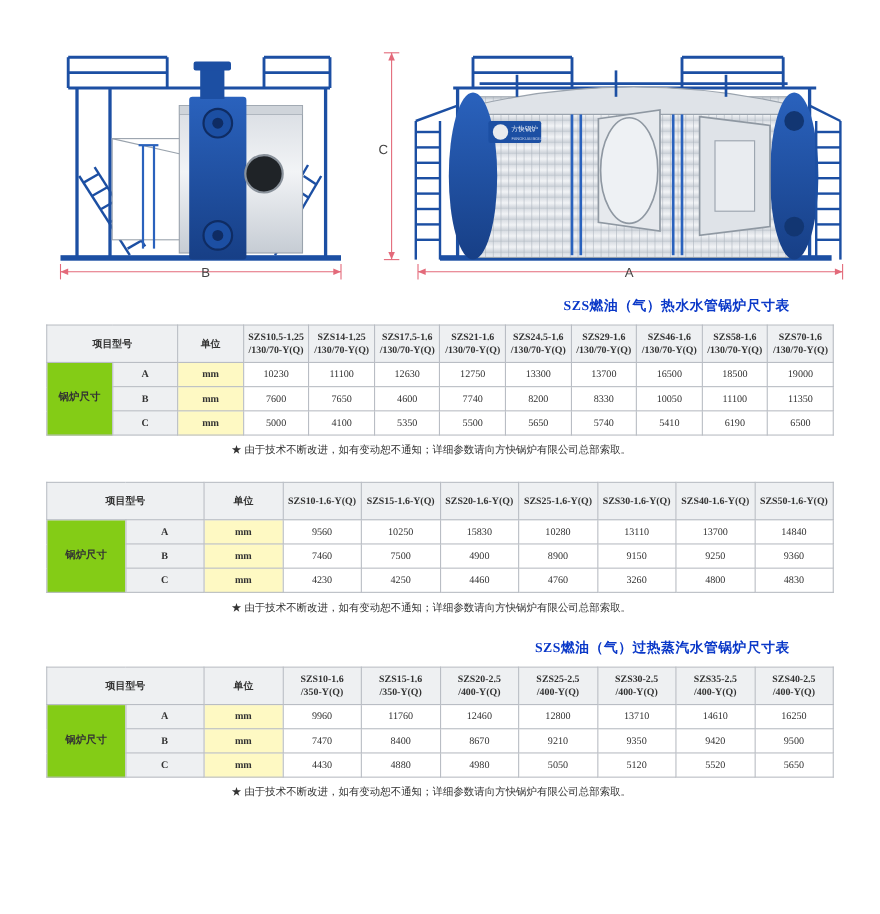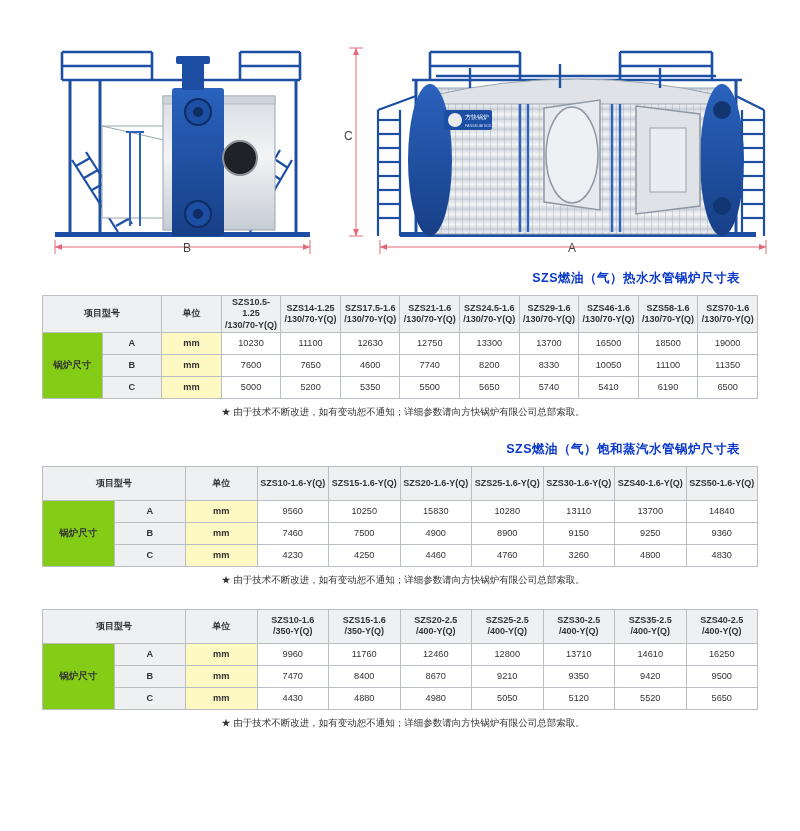--- a/index.html
+++ b/index.html
@@ -11,21 +11,22 @@
     color: #222;
     overflow: hidden;
     position: relative;
   }
   .diagram-area {
     width: 800px;
     height: 270px;
     position: relative;
   }
   .tables-wrap {
-    padding: 0 42px 0 42px;
+    padding: 0 64px 0 42px;
+    font-family: Liberation Serif, serif;
   }
   .tbl-title {
     text-align: right;
     color: #0a38c8;
     font-weight: bold;
     font-size: 12.5px;
     letter-spacing: .5px;
     padding-right: 18px;
     margin-bottom: 8px;
   }
@@ -333,36 +334,35 @@
           <td>8200</td>
           <td>8330</td>
           <td>10050</td>
           <td>11100</td>
           <td>11350</td>
         </tr>
         <tr>
           <td class="dim">C</td>
           <td class="unit">mm</td>
           <td>5000</td>
-          <td>5200</td>
+          <td>4100</td>
           <td>5350</td>
           <td>5500</td>
           <td>5650</td>
           <td>5740</td>
           <td>5410</td>
           <td>6190</td>
           <td>6500</td>
         </tr>
       </tbody>
     </table>
     <div class="note">★ 由于技术不断改进，如有变动恕不通知；详细参数请向方快锅炉有限公司总部索取。</div>
   </div>
 
   <div class="block">
-    <div class="tbl-title">SZS燃油（气）饱和蒸汽水管锅炉尺寸表</div>
     <table class="spec">
       <thead>
         <tr>
           <td colspan="2">项目型号</td>
           <td>单位</td>
           <td>SZS10-1.6-Y(Q)</td>
           <td>SZS15-1.6-Y(Q)</td>
           <td>SZS20-1.6-Y(Q)</td>
           <td>SZS25-1.6-Y(Q)</td>
           <td>SZS30-1.6-Y(Q)</td>
@@ -404,20 +404,21 @@
           <td>3260</td>
           <td>4800</td>
           <td>4830</td>
         </tr>
       </tbody>
     </table>
     <div class="note">★ 由于技术不断改进，如有变动恕不通知；详细参数请向方快锅炉有限公司总部索取。</div>
   </div>
 
   <div class="block">
+    <div class="tbl-title">SZS燃油（气）过热蒸汽水管锅炉尺寸表</div>
     <table class="spec">
       <thead>
         <tr>
           <td colspan="2">项目型号</td>
           <td>单位</td>
           <td><span>SZS10-1.6<br>/350-Y(Q)</span></td>
           <td><span>SZS15-1.6<br>/350-Y(Q)</span></td>
           <td><span>SZS20-2.5<br>/400-Y(Q)</span></td>
           <td><span>SZS25-2.5<br>/400-Y(Q)</span></td>
           <td><span>SZS30-2.5<br>/400-Y(Q)</span></td>

